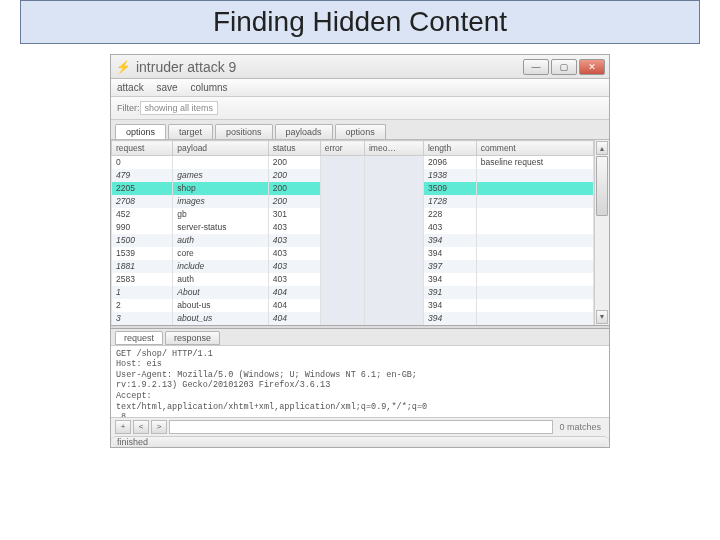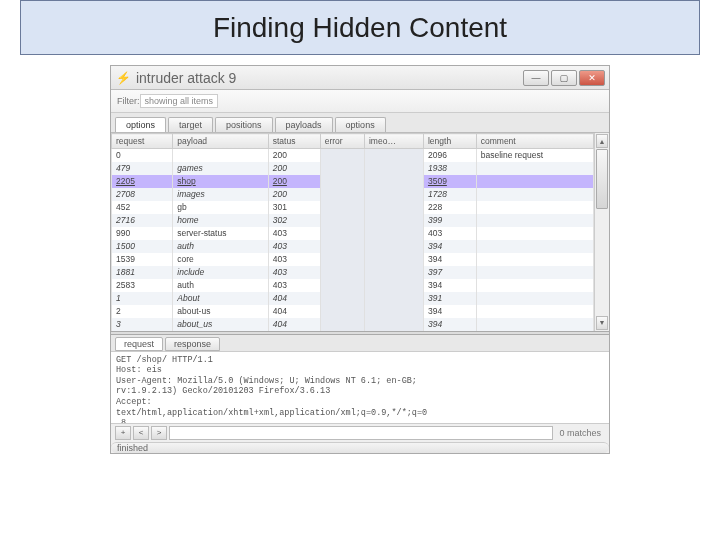--- a/index.html
+++ b/index.html
@@ -1,18 +1,18 @@
 <!DOCTYPE html>
 <html><head>
 <meta charset="utf-8">
 <style>
 * { box-sizing: border-box; margin: 0; padding: 0; }
 body { font-family: Arial, sans-serif; background: #fff; width: 720px; height: 540px; overflow: hidden; }
 
-.slide-title-bar { background: #dae4f4; border: 1px solid #6a7a9a; margin: 0 20px; height: 55px; display: flex; align-items: center; justify-content: center; }
+.slide-title-bar { background: #dae4f4; border: 1px solid #6a7a9a; margin: 0 20px; height: 44px; display: flex; align-items: center; justify-content: center; }
 .slide-title { font-size: 28px; color: #222; font-weight: normal; }
 
 .app-wrapper { margin: 10px auto 0; width: 500px; border: 1px solid #aaa; background: #f0efef; font-family: Tahoma, sans-serif; font-size: 10px; }
 
 .app-titlebar { background: linear-gradient(#f5f5f5,#e5e5e5); height: 24px; display: flex; align-items: center; border-bottom: 1px solid #bbb; }
 .app-icon { color: #e67e22; font-size: 12px; margin: 0 5px; }
 .app-title { flex: 1; color: #666; font-size: 14px; }
 .win-controls { display: flex; gap: 2px; margin-right: 4px; }
 .win-btn { width: 26px; height: 16px; border: 1px solid #999; border-radius: 2px; background: linear-gradient(#fafafa,#ddd); display: flex; align-items: center; justify-content: center; font-size: 9px; color: #555; }
 .win-close { background: linear-gradient(#e98,#c54); color: #fff; }
@@ -26,21 +26,21 @@
 .tabs { display: flex; padding: 4px 4px 0; gap: 2px; background: #e8e8e8; border-bottom: 1px solid #bbb; }
 .tab { padding: 2px 10px; background: linear-gradient(#fafafa,#e4e4e4); border: 1px solid #b5b5b5; border-bottom: none; border-radius: 2px 2px 0 0; font-size: 9px; color: #555; }
 .tab.active { background: #fff; color: #333; }
 
 .content-area { display: flex; background: #fff; }
 .table-wrap { flex: 1; overflow: hidden; }
 .data-table { width: 100%; border-collapse: collapse; font-size: 8.5px; color: #444; }
 .data-table th { background: linear-gradient(#f8f8f8,#e5e5e5); border: 1px solid #ccc; padding: 2px 4px; font-weight: normal; text-align: left; color: #555; }
 .data-table td { border-left: 1px solid #e0e0e0; border-right: 1px solid #e0e0e0; padding: 1px 4px; height: 13px; white-space: nowrap; }
 .data-table tr.row-alt { background: #f1f4f8; font-style: italic; }
-.data-table tr.row-sel { background: #c4b5fd; text-decoration: underline; }
+.data-table tr.row-sel { background: #5eead4; }
 .cell-empty { background: #e7eaf0; }
 .scrollbar-v { width: 15px; background: #efefef; border-left: 1px solid #ccc; display:flex; flex-direction:column; }
 .sb-btn { height: 14px; background: linear-gradient(#fafafa,#ddd); border: 1px solid #bbb; margin:1px; font-size:7px; display:flex; align-items:center; justify-content:center; color:#666; }
 .sb-track { flex:1; position:relative; }
 .sb-thumb { position:absolute; left:1px; right:1px; top:0; height:60px; background: linear-gradient(#f7f7f7,#d5d5d5); border:1px solid #aaa; border-radius:1px; }
 
 .divider-h { height:4px; background:#ddd; border-top:1px solid #aaa; border-bottom:1px solid #aaa; }
 
 .sub-tabs { display: flex; padding: 2px 4px 0; gap: 2px; background: #e8e8e8; }
 .sub-tab { padding: 1px 8px; background: linear-gradient(#fafafa,#e4e4e4); border: 1px solid #b5b5b5; border-radius: 2px 2px 0 0; font-size: 9px; color: #555; }
@@ -66,20 +66,25 @@
   <div class="app-titlebar">
     <span class="app-icon">⚡</span>
     <span class="app-title">intruder attack 9</span>
     <div class="win-controls">
       <div class="win-btn">—</div>
       <div class="win-btn">▢</div>
       <div class="win-btn win-close">✕</div>
     </div>
   </div>
 
+  <div class="menubar">
+    <span>attack</span>
+    <span>save</span>
+    <span>columns</span>
+  </div>
 
   <div class="filter-row">
     <span>Filter:</span>
     <span class="filter-input">showing all items</span>
   </div>
 
   <div class="tabs">
     <div class="tab active">options</div>
     <div class="tab">target</div>
     <div class="tab">positions</div>
@@ -140,29 +145,20 @@
             </tr>
             <tr>
               <td>452</td>
               <td>gb</td>
               <td>301</td>
               <td class="cell-empty"></td>
               <td class="cell-empty"></td>
               <td>228</td>
               <td></td>
             </tr>
-            <tr class="row-alt">
-              <td>2716</td>
-              <td>home</td>
-              <td>302</td>
-              <td class="cell-empty"></td>
-              <td class="cell-empty"></td>
-              <td>399</td>
-              <td></td>
-            </tr>
             <tr>
               <td>990</td>
               <td>server-status</td>
               <td>403</td>
               <td class="cell-empty"></td>
               <td class="cell-empty"></td>
               <td>403</td>
               <td></td>
             </tr>
             <tr class="row-alt">

